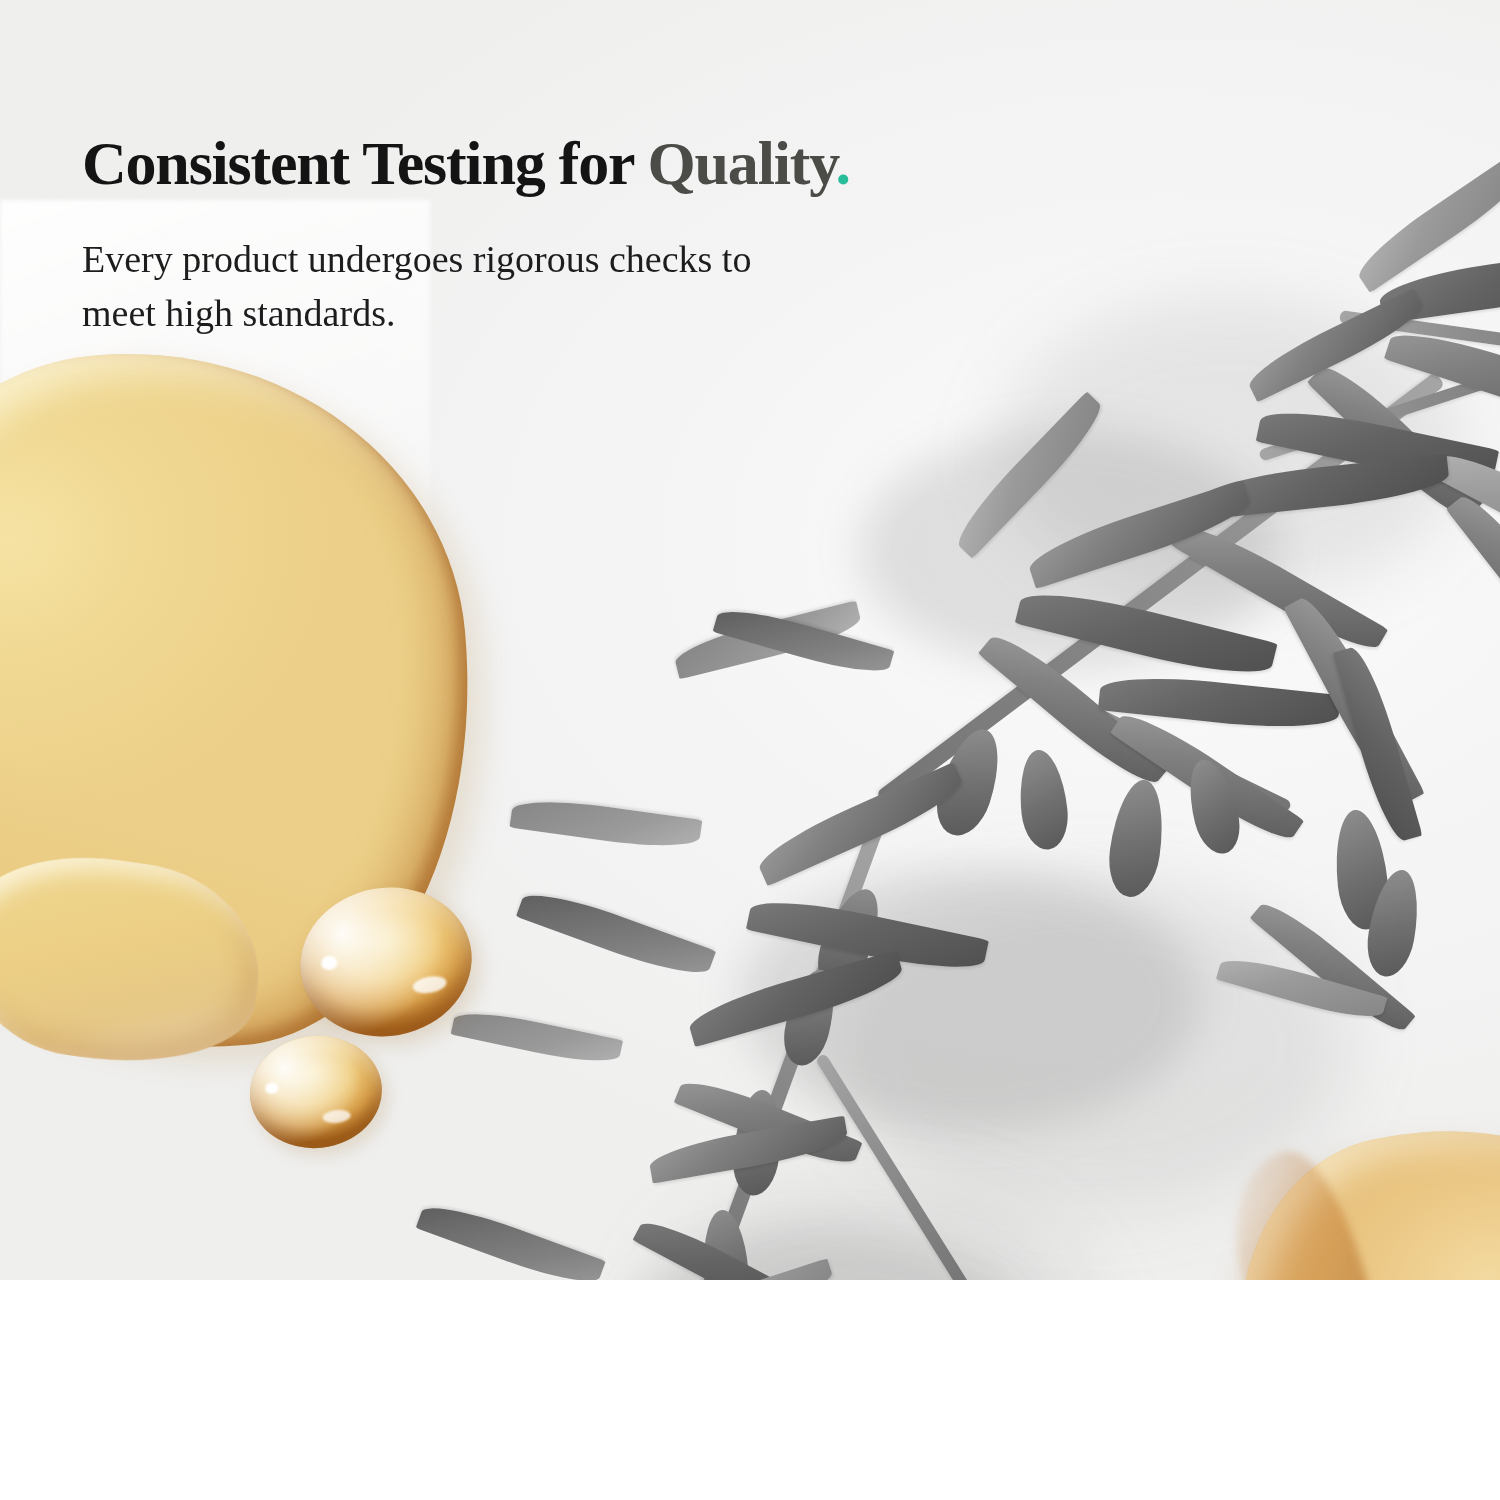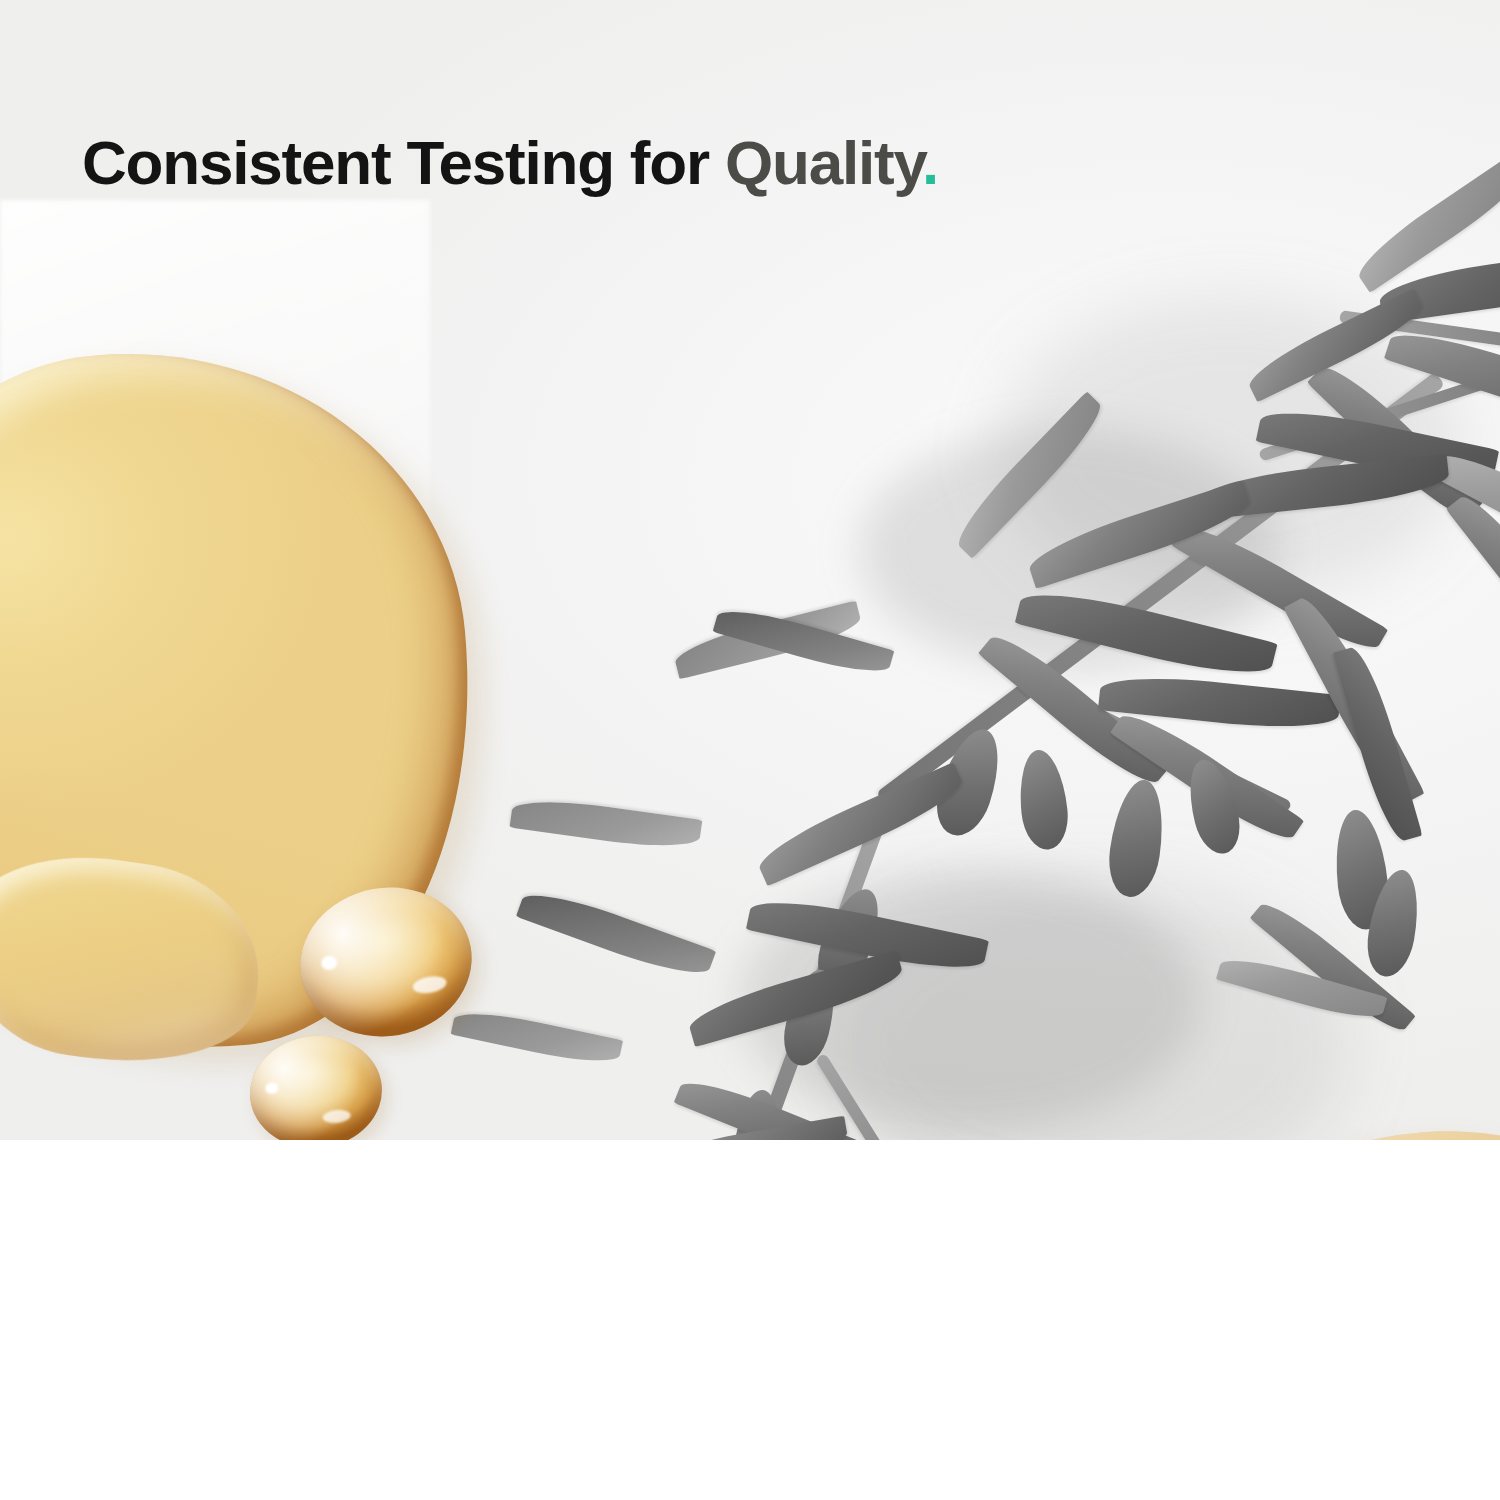--- a/index.html
+++ b/index.html
@@ -3,24 +3,24 @@
 <meta charset="utf-8">
 <style>
   html, body {
     margin: 0;
     padding: 0;
     background: #ffffff;
   }
   #stage {
     position: relative;
     width: 1500px;
-    height: 1140px;
+    height: 1280px;
     overflow: hidden;
     background: #f2f2f1;
-    font-family: Liberation Sans, sans-serif;
+    font-family: Liberation Serif, serif;
   }
 
   
   .photo-base {
     position: absolute;
     inset: 0;
     background:
       radial-gradient(ellipse 70% 55% at 78% 42%, #fbfbfb 0%, #f4f4f4 55%, #efefee 100%),
       linear-gradient(135deg, #f4f4f3 0%, #f1f1f0 60%, #eeeeed 100%);
   }
@@ -337,15 +337,16 @@
     <span class="spec" style="left:30px; top:52px; width:16px; height:14px;"></span>
     <span class="spec" style="left:112px; top:88px; width:32px; height:16px; opacity:.8;"></span>
   </div>
   <div class="drop drop-d">
     <span class="sheen"></span>
     <span class="spec" style="left:24px; top:40px; width:14px; height:12px;"></span>
   </div>
 
   <div class="text-block">
     <h1 class="headline"><span>Consistent Testing for </span><span class="accent-word">Quality</span><span class="accent-dot">.</span></h1>
+    <p class="subhead"><span>Every product undergoes rigorous checks to</span><br><span>meet high standards.</span></p>
   </div>
 
 </div>
 
 </body></html>

